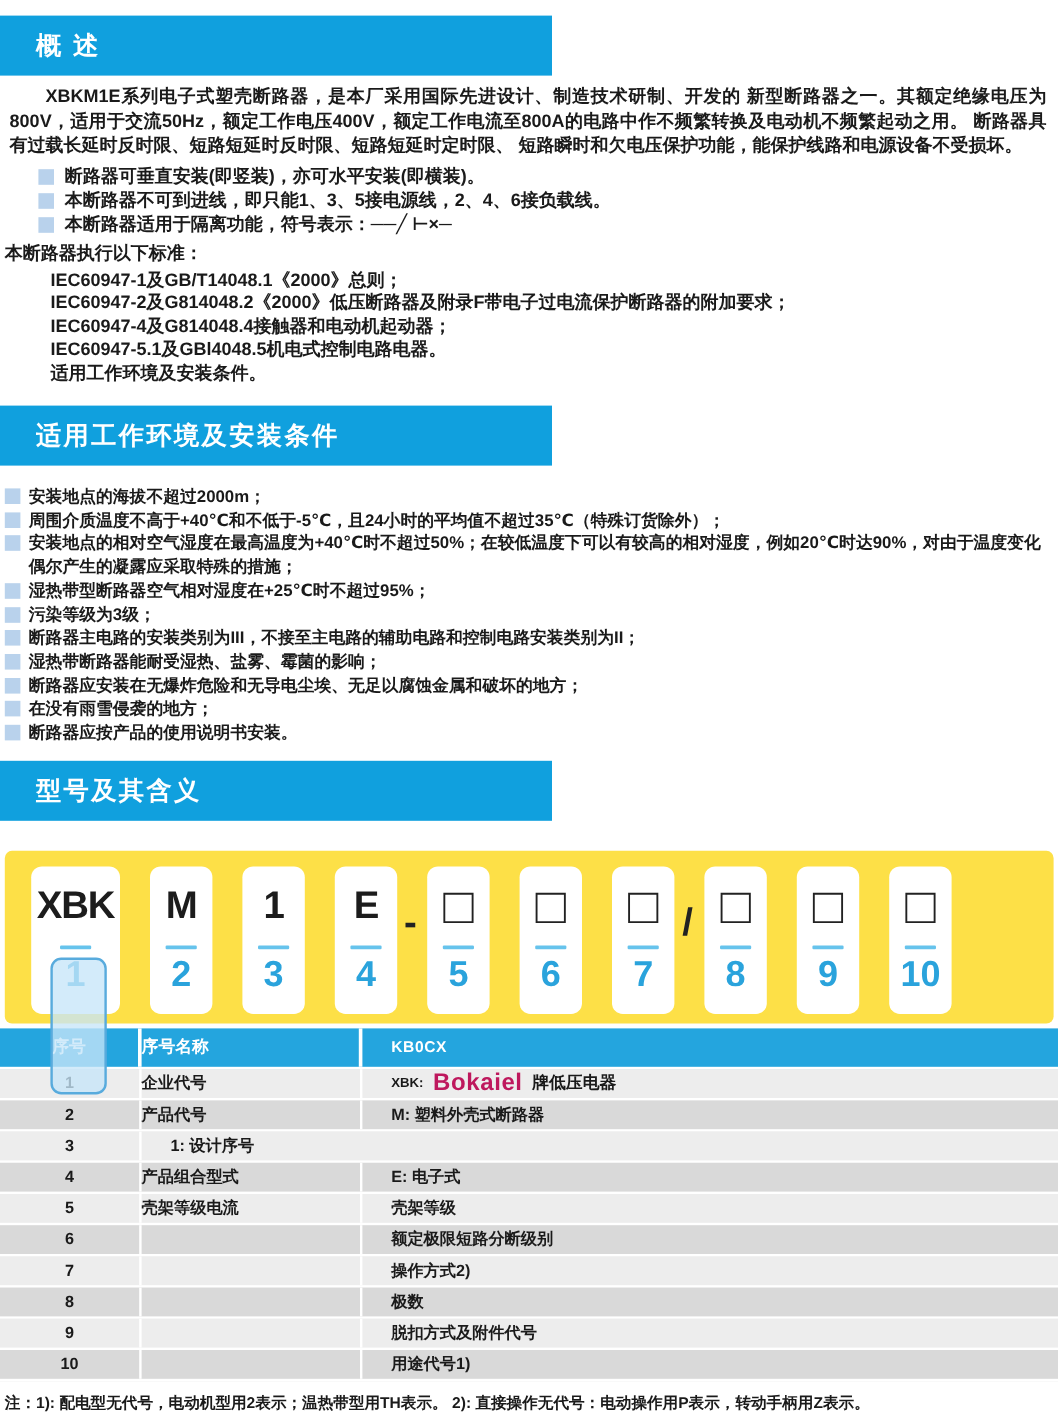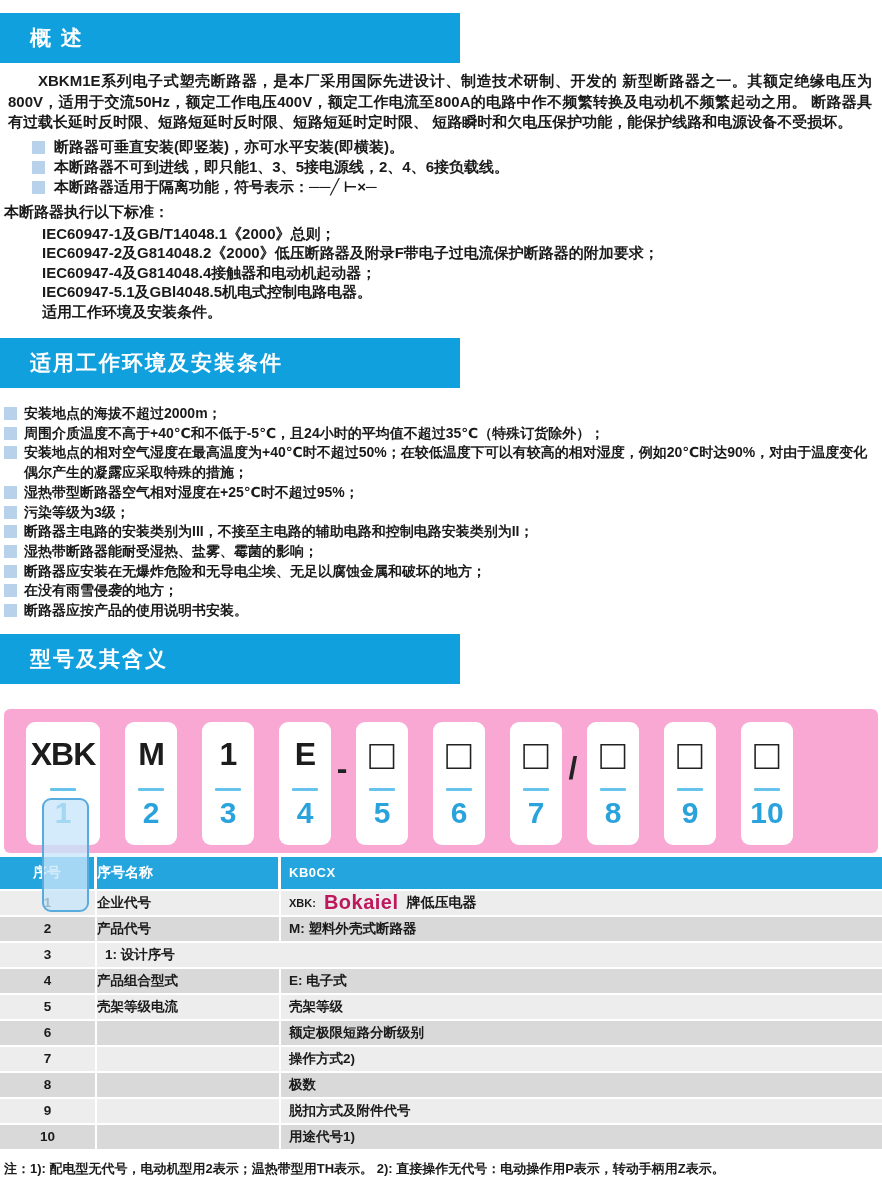--- a/index.html
+++ b/index.html
@@ -21,39 +21,39 @@
 
   .std-intro{margin:4px 0 0 4px;font-size:15px;font-weight:700;line-height:20px;}
   .std-list{margin:2px 0 0 42px;}
   .std-line{font-size:15px;font-weight:700;line-height:19.5px;}
 
   .env-list{list-style:none;margin:16px 0 0 0;padding:0 8px 0 4px;}
   .env-list li{position:relative;padding-left:20px;font-size:14px;font-weight:700;line-height:19.7px;}
   .env-list li .sq-icon{position:absolute;left:0;top:3px;}
 
   .model-wrap{position:relative;margin-top:25px;}
-  .model-panel{margin:0 4px;height:144px;background:#f9a8d4;border-radius:6px;display:flex;gap:25px;
+  .model-panel{margin:0 4px;height:144px;background:#fde047;border-radius:6px;display:flex;gap:25px;
                padding:13px 0 0 22px;box-sizing:border-box;}
   .mcell{position:relative;width:52px;flex:none;}
   .mcell.wide{width:74px;}
   .mbox{width:100%;height:123px;background:#fff;border-radius:9px;display:flex;flex-direction:column;
         align-items:center;}
   .mchar{height:66px;display:flex;align-items:center;font-size:32px;font-weight:700;letter-spacing:-1px;color:#1c1c1c;}
   .mchar.boxglyph{font-size:42px;font-weight:400;letter-spacing:0;color:#222;}
   .u{width:26px;height:3px;background:#66c3ec;border-radius:1px;}
   .mnum{margin-top:5px;font-size:30px;font-weight:600;color:#2aa3dc;}
   .sep{position:absolute;top:28px;right:-21px;width:20px;text-align:center;
        font-size:32px;font-weight:700;color:#222;}
 
   .tbl{margin-top:4px;}
   .thead{display:flex;height:32px;background:#24a5de;color:#fff;font-weight:700;align-items:center;
          font-size:14px;border-bottom:2px solid #fff;}
-  .c1{width:97px;text-align:center;box-sizing:border-box;flex:none;}
+  .c1{width:118px;text-align:center;box-sizing:border-box;flex:none;}
   .c2{width:184px;box-sizing:border-box;flex:none;}
-  .c3{flex:1;padding-left:8px;box-sizing:border-box;}
+  .c3{flex:1;padding-left:24px;box-sizing:border-box;}
   .thead .c1,.thead .c2{border-right:3px solid #fff;height:100%;display:flex;align-items:center;}
   .thead .c1{justify-content:center;}
   .thead .c3{font-size:13px;letter-spacing:0.5px;}
   .trow{display:flex;height:26px;align-items:center;font-size:13.5px;font-weight:700;
         border-bottom:2px solid #fff;box-sizing:border-box;}
   .trow .c1,.trow .c2{border-right:2px solid #fff;height:100%;display:flex;align-items:center;}
   .trow .c1{justify-content:center;}
   .trow.odd{background:#ededed;}
   .trow.even{background:#d9d9d9;}
   .brandcell{display:flex;align-items:center;gap:8px;}

